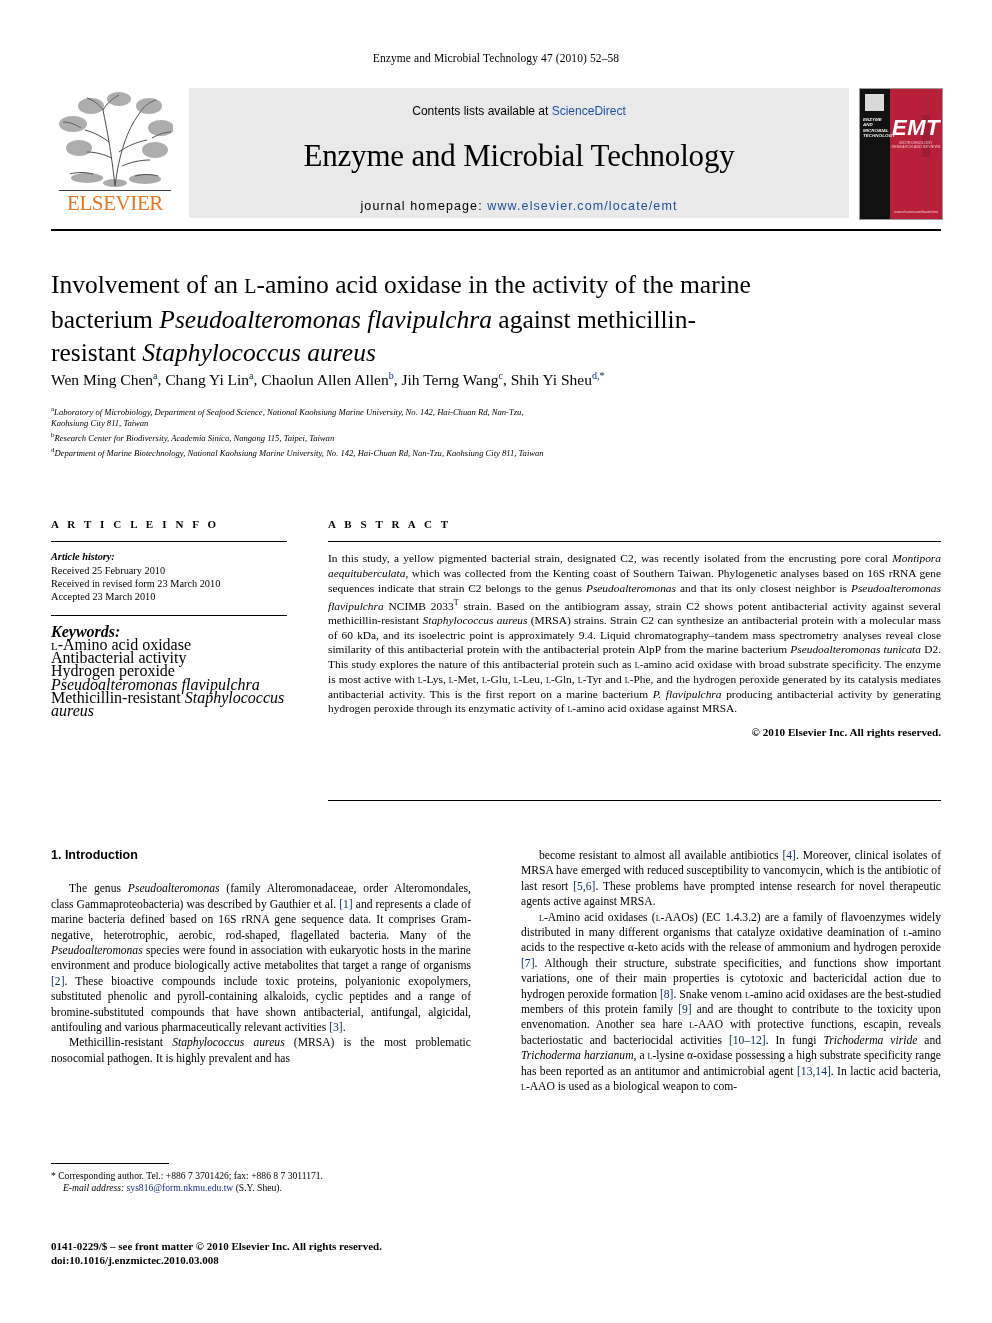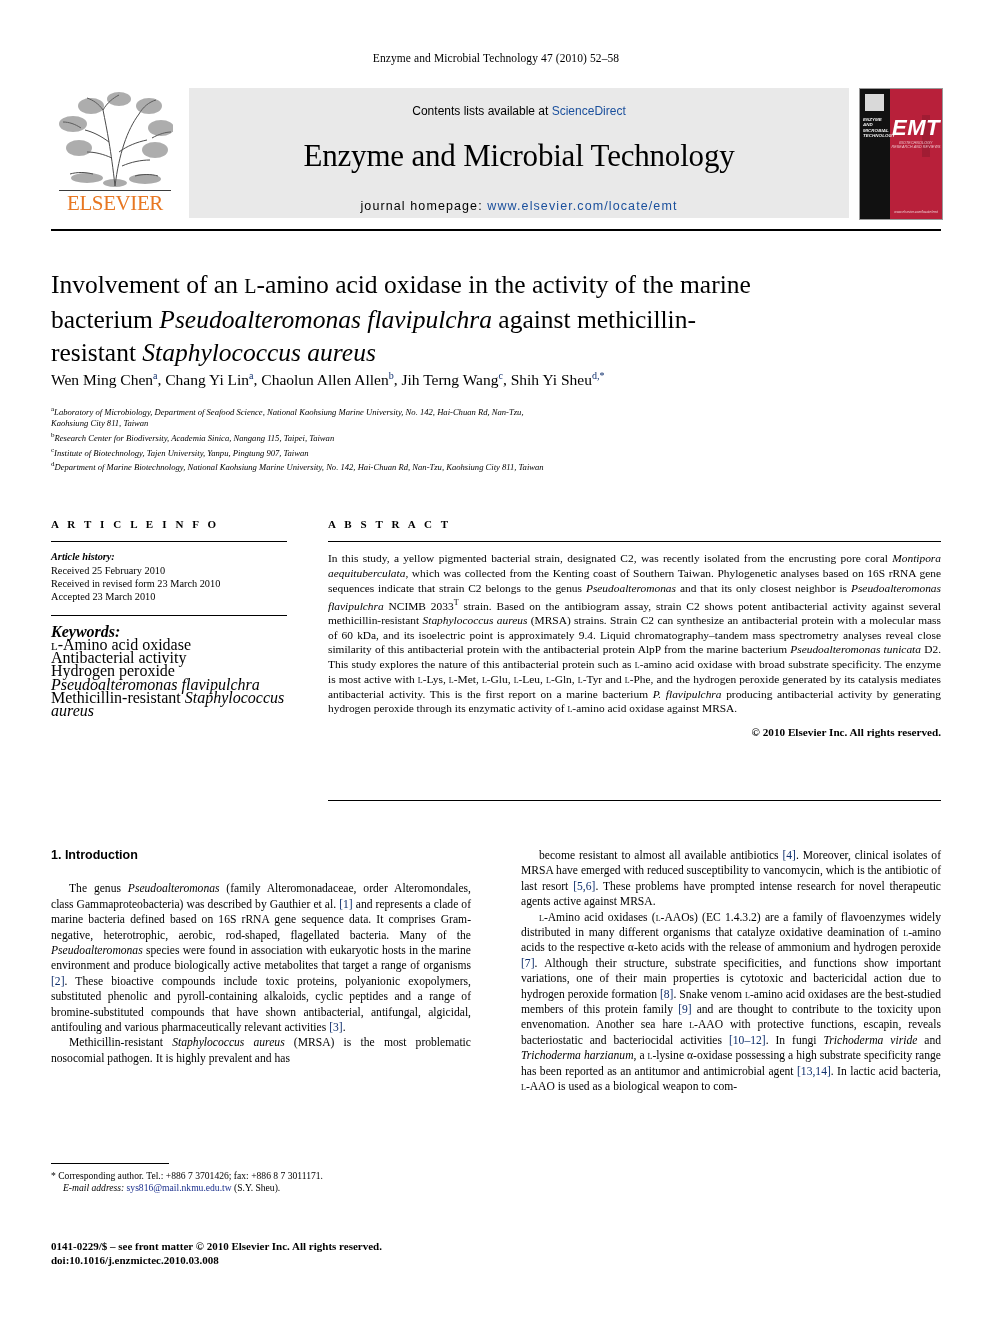--- a/index.html
+++ b/index.html
@@ -309,21 +309,20 @@
   <div class="title">
     <span>Involvement of an </span><span style="font-variant:small-caps;font-size:20px;">L</span><span>-amino acid oxidase in the activity of the marine bacterium </span><em>Pseudoalteromonas flavipulchra</em><span> against methicillin-resistant </span><em>Staphylococcus aureus</em>
   </div>
 
   <div class="authors"><span>Wen Ming Chen</span><sup>a</sup>, <span>Chang Yi Lin</span><sup>a</sup>, <span>Chaolun Allen Allen</span><sup>b</sup>, <span>Jih Terng Wang</span><sup>c</sup>, <span>Shih Yi Sheu</span><sup>d,*</sup></div>
 
   <div class="affiliations">
       <div class="aff-line"><sup>a</sup>Laboratory of Microbiology, Department of Seafood Science, National Kaohsiung Marine University, No. 142, Hai-Chuan Rd, Nan-Tzu,</div>
       <div class="aff-line">Kaohsiung City 811, Taiwan</div>
       <div class="aff-line"><sup>b</sup>Research Center for Biodiversity, Academia Sinica, Nangang 115, Taipei, Taiwan</div>
-      <div class="aff-line"><sup>c</sup>Institute of Biotechnology, Tajen University, Yanpu, Pingtung 907, Taiwan</div>
       <div class="aff-line"><sup>d</sup>Department of Marine Biotechnology, National Kaohsiung Marine University, No. 142, Hai-Chuan Rd, Nan-Tzu, Kaohsiung City 811, Taiwan</div>
     </div>
 
   <div class="col-info">
     <div class="sec-label">A R T I C L E   I N F O</div>
     <div class="hr-med"></div>
     <div class="hist">
       <div class="h-title">Article history:</div>
       <div>
           <div>Received 25 February 2010</div>
@@ -364,21 +363,21 @@
         <p>become resistant to almost all available antibiotics <span class="ref">[4]</span>. Moreover, clinical isolates of MRSA have emerged with reduced susceptibility to vancomycin, which is the antibiotic of last resort <span class="ref">[5,6]</span>. These problems have prompted intense research for novel therapeutic agents active against MRSA.</p>
         <p><span style="font-variant:small-caps">l</span>-Amino acid oxidases (<span style="font-variant:small-caps">l</span>-AAOs) (EC 1.4.3.2) are a family of flavoenzymes widely distributed in many different organisms that catalyze oxidative deamination of <span style="font-variant:small-caps">l</span>-amino acids to the respective α-keto acids with the release of ammonium and hydrogen peroxide <span class="ref">[7]</span>. Although their structure, substrate specificities, and functions show important variations, one of their main properties is cytotoxic and bactericidal action due to hydrogen peroxide formation <span class="ref">[8]</span>. Snake venom <span style="font-variant:small-caps">l</span>-amino acid oxidases are the best-studied members of this protein family <span class="ref">[9]</span> and are thought to contribute to the toxicity upon envenomation. Another sea hare <span style="font-variant:small-caps">l</span>-AAO with protective functions, escapin, reveals bacteriostatic and bacteriocidal activities <span class="ref">[10–12]</span>. In fungi <em>Trichoderma viride</em> and <em>Trichoderma harzianum</em>, a <span style="font-variant:small-caps">l</span>-lysine α-oxidase possessing a high substrate specificity range has been reported as an antitumor and antimicrobial agent <span class="ref">[13,14]</span>. In lactic acid bacteria, <span style="font-variant:small-caps">l</span>-AAO is used as a biological weapon to com-</p>
       </div>
   </div>
 
   <div class="footnote-rule"></div>
   <div class="footnotes">
     <div class="fn-line">* Corresponding author. Tel.: +886 7 3701426; fax: +886 8 7 3011171.</div>
     <div class="fn-line fn-indent">
       <span class="fn-em">E-mail address:</span>
-      <span class="email-link">sys816@mail.nkmu.edu.tw</span>
+      <span class="email-link">sys816@form.nkmu.edu.tw</span>
       <span>(S.Y. Sheu).</span>
     </div>
   </div>
 
   <div class="imprint">
     <div>0141-0229/$ – see front matter © 2010 Elsevier Inc. All rights reserved.</div>
     <div class="doi">doi:10.1016/j.enzmictec.2010.03.008</div>
   </div>
 
 </div>

